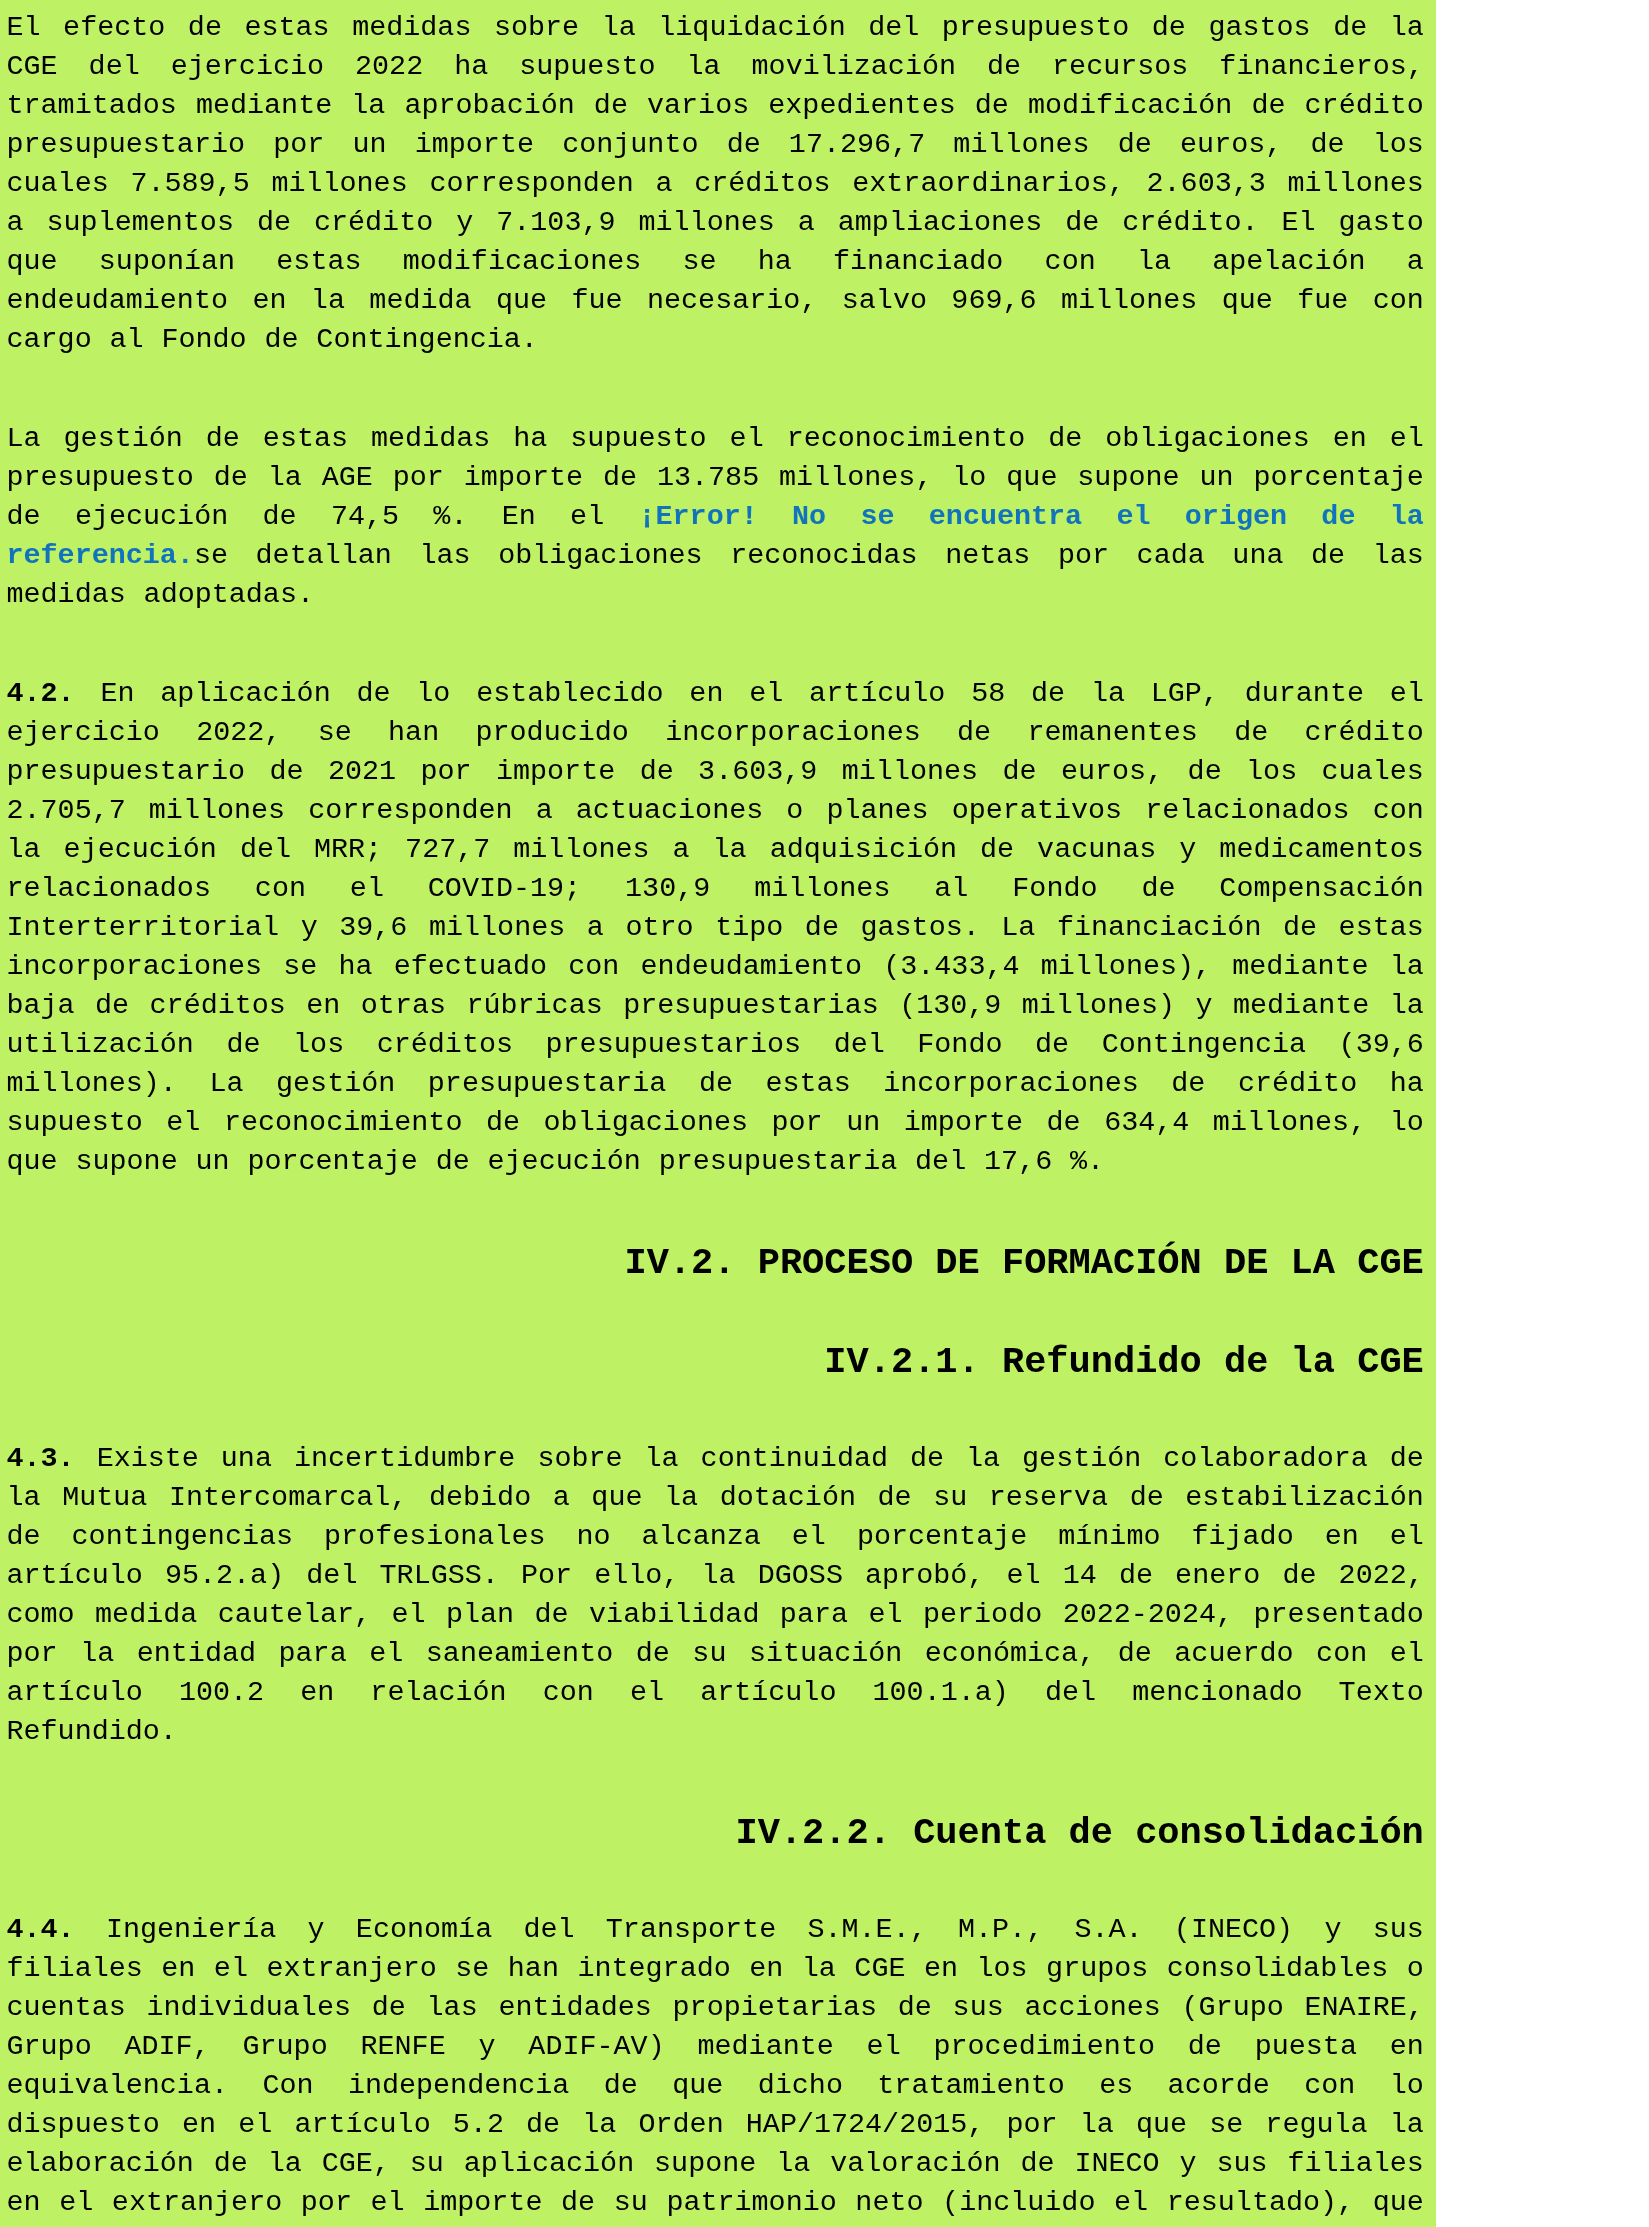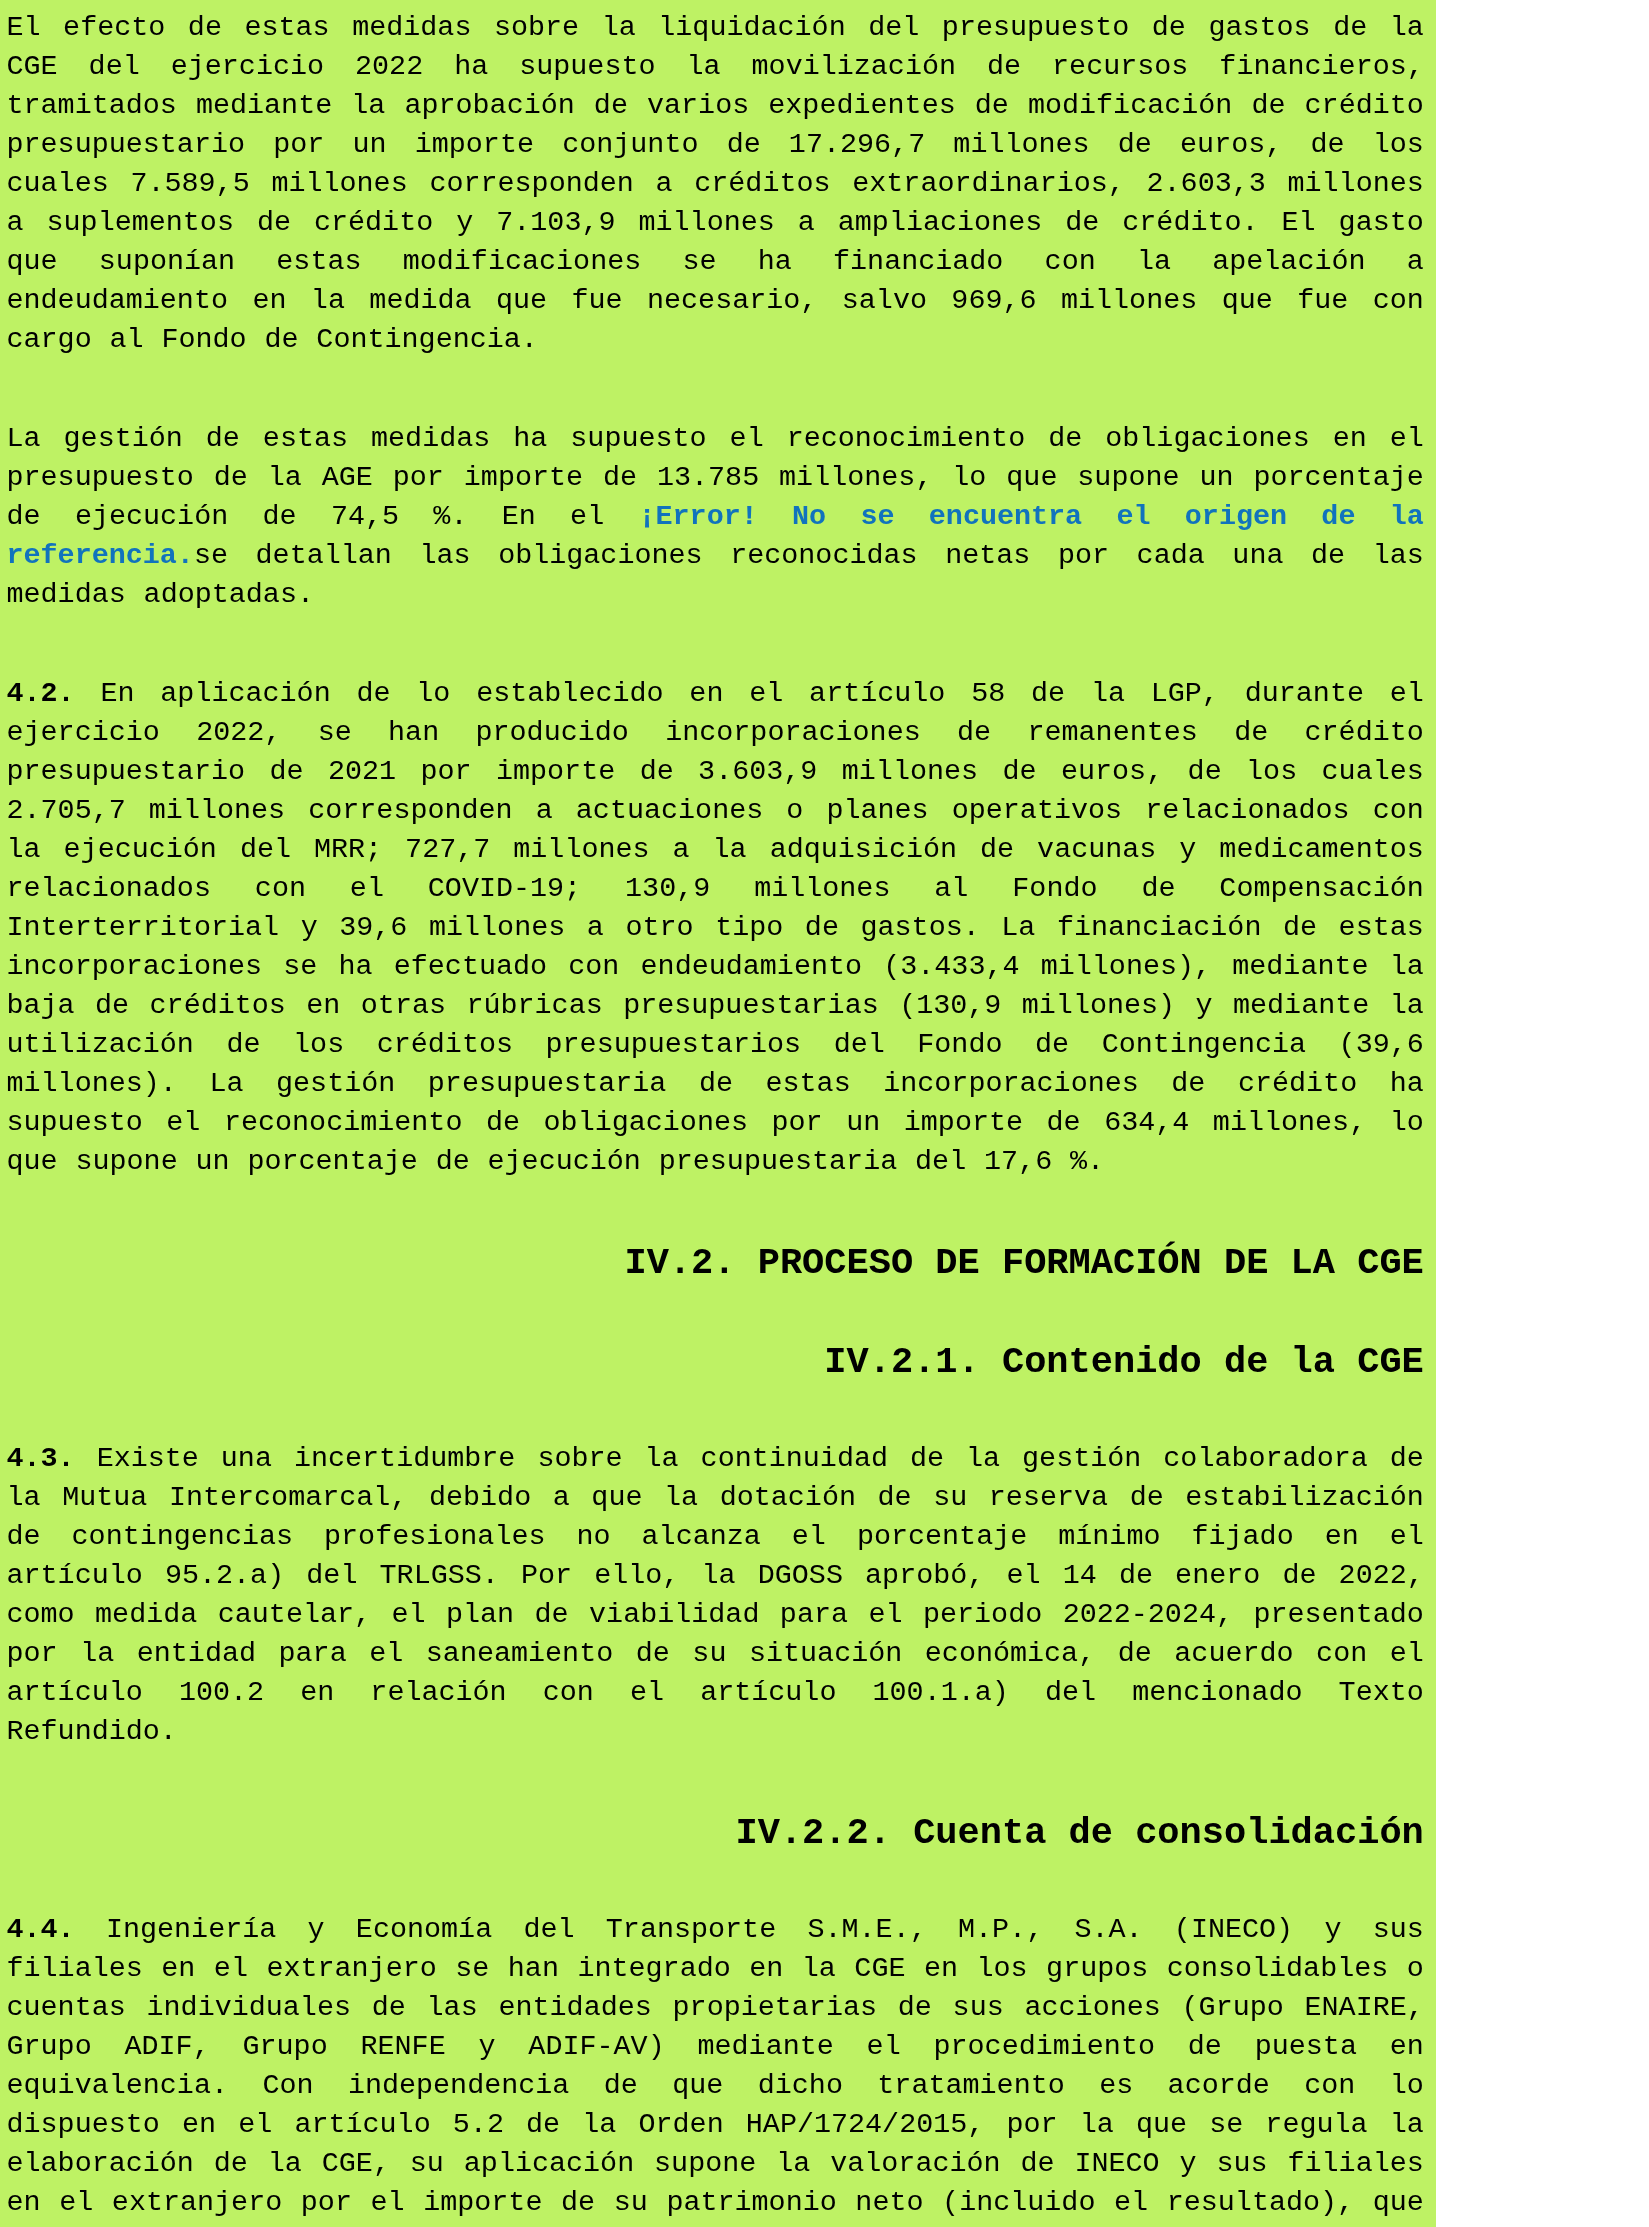--- a/index.html
+++ b/index.html
@@ -51,21 +51,21 @@
 <div class="page">
 
   <p class="body"><span>El efecto de estas medidas sobre la liquidación del presupuesto de gastos de la CGE del ejercicio 2022 ha supuesto la movilización de recursos financieros, tramitados mediante la aprobación de varios expedientes de modificación de crédito presupuestario por un importe conjunto de 17.296,7 millones de euros, de los cuales 7.589,5 millones corresponden a créditos extraordinarios, 2.603,3 millones a suplementos de crédito y 7.103,9 millones a ampliaciones de crédito. El gasto que suponían estas modificaciones se ha financiado con la apelación a endeudamiento en la medida que fue necesario, salvo 969,6 millones que fue con cargo al Fondo de Contingencia.</span></p>
 
   <p class="body"><span>La gestión de estas medidas ha supuesto el reconocimiento de obligaciones en el presupuesto de la AGE por importe de 13.785 millones, lo que supone un porcentaje de ejecución de 74,5 %. En el </span><span class="error">¡Error! No se encuentra el origen de la referencia.</span><span>se detallan las obligaciones reconocidas netas por cada una de las medidas adoptadas.</span></p>
 
   <p class="body"><span class="num">4.2.</span><span> En aplicación de lo establecido en el artículo 58 de la LGP, durante el ejercicio 2022, se han producido incorporaciones de remanentes de crédito presupuestario de 2021 por importe de 3.603,9 millones de euros, de los cuales 2.705,7 millones corresponden a actuaciones o planes operativos relacionados con la ejecución del MRR; 727,7 millones a la adquisición de vacunas y medicamentos relacionados con el COVID-19; 130,9 millones al Fondo de Compensación Interterritorial y 39,6 millones a otro tipo de gastos. La financiación de estas incorporaciones se ha efectuado con endeudamiento (3.433,4 millones), mediante la baja de créditos en otras rúbricas presupuestarias (130,9 millones) y mediante la utilización de los créditos presupuestarios del Fondo de Contingencia (39,6 millones). La gestión presupuestaria de estas incorporaciones de crédito ha supuesto el reconocimiento de obligaciones por un importe de 634,4 millones, lo que supone un porcentaje de ejecución presupuestaria del 17,6 %.</span></p>
 
   <h1 class="heading">IV.2. PROCESO DE FORMACIÓN DE LA CGE</h1>
 
-  <h2 class="heading">IV.2.1. Contenido de la CGE</h2>
+  <h2 class="heading">IV.2.1. Refundido de la CGE</h2>
 
   <p class="body"><span class="num">4.3.</span><span> Existe una incertidumbre sobre la continuidad de la gestión colaboradora de la Mutua Intercomarcal, debido a que la dotación de su reserva de estabilización de contingencias profesionales no alcanza el porcentaje mínimo fijado en el artículo 95.2.a) del TRLGSS. Por ello, la DGOSS aprobó, el 14 de enero de 2022, como medida cautelar, el plan de viabilidad para el periodo 2022-2024, presentado por la entidad para el saneamiento de su situación económica, de acuerdo con el artículo 100.2 en relación con el artículo 100.1.a) del mencionado Texto Refundido.</span></p>
 
   <h2 class="heading">IV.2.2. Cuenta de consolidación</h2>
 
   <p class="body continues"><span class="num">4.4.</span><span> Ingeniería y Economía del Transporte S.M.E., M.P., S.A. (INECO) y sus filiales en el extranjero se han integrado en la CGE en los grupos consolidables o cuentas individuales de las entidades propietarias de sus acciones (Grupo ENAIRE, Grupo ADIF, Grupo RENFE y ADIF-AV) mediante el procedimiento de puesta en equivalencia. Con independencia de que dicho tratamiento es acorde con lo dispuesto en el artículo 5.2 de la Orden HAP/1724/2015, por la que se regula la elaboración de la CGE, su aplicación supone la valoración de INECO y sus filiales en el extranjero por el importe de su patrimonio neto (incluido el resultado), que asciende a 89,8 millones de euros. Dado que estas sociedades son íntegramente de titularidad estatal, su consolidación en la CGE por el procedimiento de integración global sería más adecuado, ya que hubiese supuesto la inclusión en dicha Cuenta de los saldos representativos de su situación financiera y patrimonial y su gestión (activos por un importe de 248,1 millones, pasivos por 158,3 millones, 363,1 millones de ingresos y 345,3 millones de gastos y un resultado del ejercicio de 14,9 millones) y hubiese permitido eliminar los saldos</span></p>
 
 </div>
 
 

